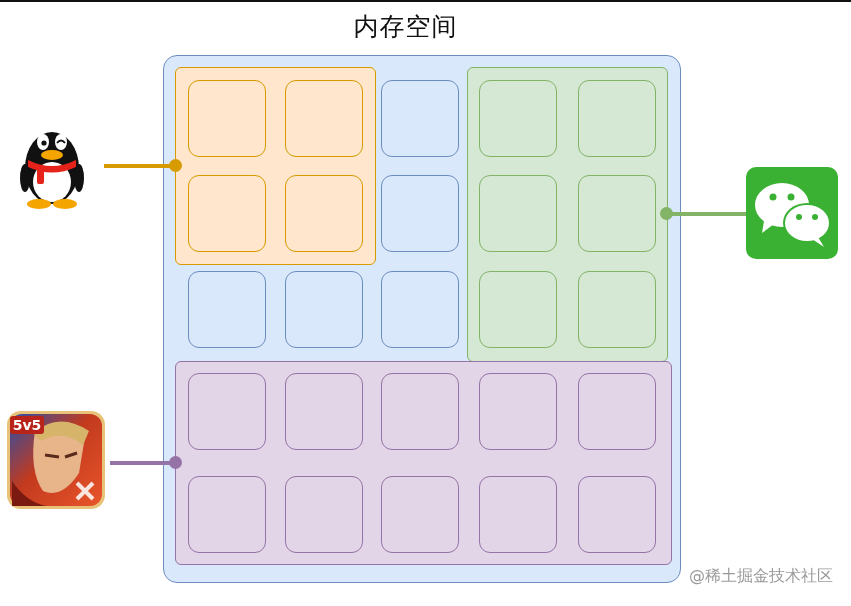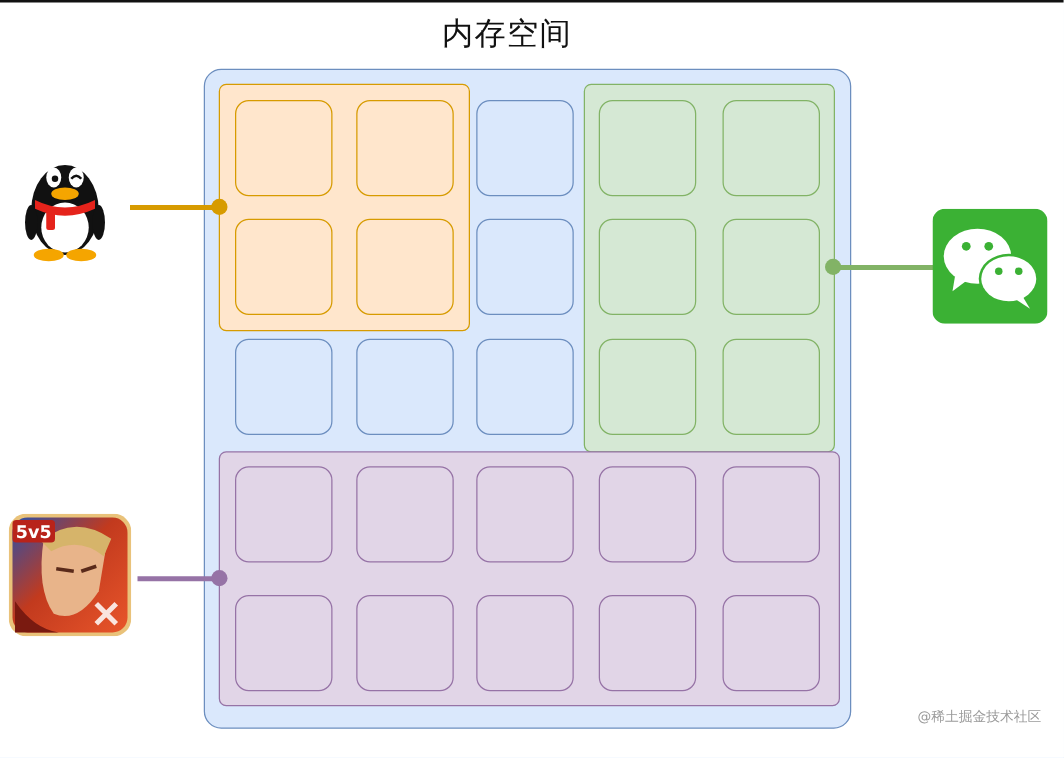--- a/index.html
+++ b/index.html
@@ -12,21 +12,21 @@
   .r-green { left: 467px; top: 67px; width: 201px; height: 295px; background: #d5e8d4; border-color: #82b366; }
   .r-purple { left: 175px; top: 361px; width: 497px; height: 204px; background: #e1d5e7; border-color: #9673a6; }
   .cell { position: absolute; width: 78px; height: 77px; border-radius: 11px; border: 1.5px solid; box-sizing: border-box; }
   .c-orange { background: #ffe6cc; border-color: #d79b00; }
   .c-blue { background: #dae8fc; border-color: #6c8ebf; }
   .c-green { background: #d5e8d4; border-color: #82b366; }
   .c-purple { background: #e1d5e7; border-color: #9673a6; }
   .conn { position: absolute; height: 4px; }
   .dot { position: absolute; width: 13px; height: 13px; border-radius: 50%; }
   .app-icon { position: absolute; }
-  .watermark { position: absolute; right: 18px; top: 566px; font-size: 11px; color: #9a9a9a; }
+  .watermark { position: absolute; right: 18px; top: 566px; font-size: 16px; color: #9a9a9a; }
 </style>
 </head>
 <body>
 
 <div class="topline"></div>
 <div class="title">内存空间</div>
 
 <div class="outer"></div>
 
 <div class="region r-orange"></div>

